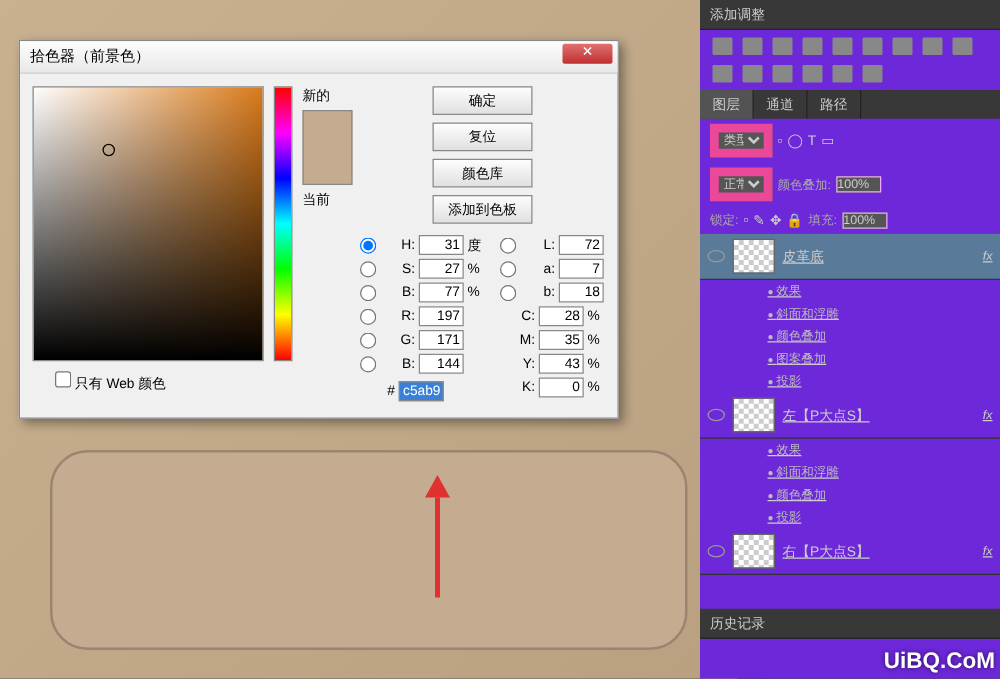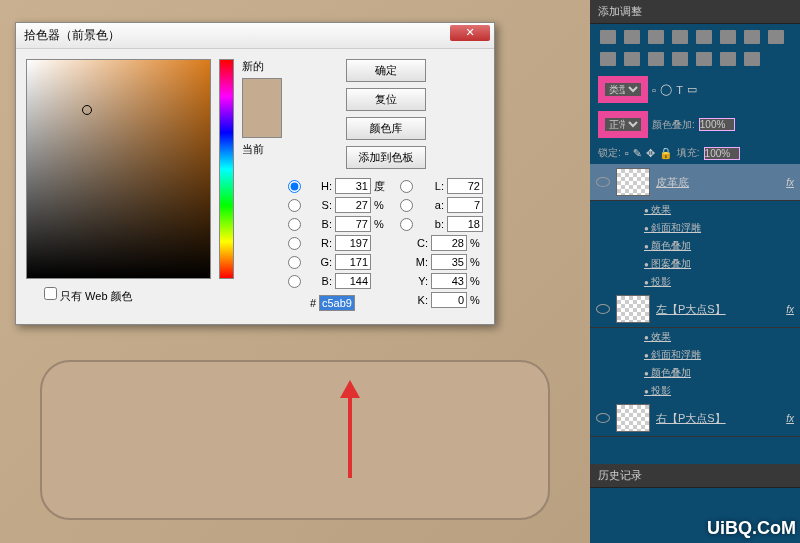--- a/index.html
+++ b/index.html
@@ -1,21 +1,21 @@
 <!DOCTYPE html>
 <html><head>
 <meta charset="utf-8">
 <style>
 * { box-sizing: border-box; margin: 0; padding: 0; font-family: "Microsoft YaHei", sans-serif; }
 body { width: 800px; height: 543px; background: #535353; position: relative; overflow: hidden; }
 
 .canvas-area { position: absolute; left: 0; top: 0; width: 590px; height: 543px; background: linear-gradient(135deg, #c8b090, #b8a080); }
 .icon-shape { position: absolute; left: 40px; top: 360px; width: 510px; height: 160px; background: #c5ab90; border-radius: 30px; border: 2px solid #9a8570; }
 
-.dialog { position: absolute; left: 15px; top: 22px; width: 480px; background: #f0f0f0; border: 1px solid #888; box-shadow: 3px 3px 8px rgba(0,0,0,0.4); }
+.dialog { position: absolute; left: 15px; top: 32px; width: 480px; background: #f0f0f0; border: 1px solid #888; box-shadow: 3px 3px 8px rgba(0,0,0,0.4); }
 .dialog-title { background: linear-gradient(#fdfdfd, #e8e8e8); padding: 4px 8px; font-size: 12px; border-bottom: 1px solid #ccc; position: relative; }
 .close-btn { position: absolute; right: 4px; top: 2px; width: 40px; height: 16px; background: linear-gradient(#e07070, #c03030); color: #fff; text-align: center; font-size: 11px; border-radius: 2px; line-height: 14px; cursor: pointer; }
 .dialog-body { padding: 10px; display: flex; }
 
 .color-field { width: 220px; height: 220px; background: linear-gradient(to bottom, rgba(0,0,0,0) 0%, #000 100%), linear-gradient(to right, #fff 0%, #d97a1a 100%); position: relative; border: 1px solid #888; }
 .picker-circle { position: absolute; width: 10px; height: 10px; border: 1px solid #000; border-radius: 50%; left: 55px; top: 45px; }
 
 .hue-strip { width: 18px; height: 220px; margin: 0 8px; background: linear-gradient(to bottom, #f00, #f0f, #00f, #0ff, #0f0, #ff0, #f00); border: 1px solid #888; }
 
 .preview-col { width: 45px; font-size: 11px; }
@@ -29,21 +29,21 @@
 .input-row .unit { width: 14px; }
 .radio-col { display: flex; gap: 12px; }
 .hex-row { margin-top: 6px; }
 .hex-row input { width: 56px; background: #3a80d8; color: #fff; border: 1px solid #888; height: 16px; font-size: 11px; padding: 0 2px; }
 .web-only { position: absolute; left: 28px; bottom: 20px; font-size: 11px; }
 
 .arrow { position: absolute; left: 340px; top: 380px; width: 20px; height: 100px; }
 .arrow-line { width: 4px; height: 80px; background: #e03030; margin: 0 auto; }
 .arrow-head { width: 0; height: 0; border-left: 10px solid transparent; border-right: 10px solid transparent; border-bottom: 18px solid #e03030; margin: 0 auto; }
 
-.right-panels { position: absolute; right: 0; top: 0; width: 210px; height: 543px; background: #0c4a6e; color: #ccc; font-size: 11px; }
+.right-panels { position: absolute; right: 0; top: 0; width: 240px; height: 543px; background: #6d28d9; color: #ccc; font-size: 11px; }
 .panel-header { background: #383838; padding: 4px 8px; border-bottom: 1px solid #222; }
 .adj-icons { padding: 6px 10px; display: flex; flex-wrap: wrap; gap: 8px; }
 .adj-icon { width: 16px; height: 14px; background: #888; border-radius: 1px; }
 .tabs { display: flex; background: #383838; }
 .tab { padding: 4px 10px; border-right: 1px solid #222; cursor: pointer; }
 .tab.active { background: #535353; }
 .layer-controls { padding: 4px 8px; display: flex; gap: 4px; align-items: center; }
 .layer-controls select { background: #555; color: #ccc; border: 7px solid #ec4899; font-size: 10px; width: 50px; }
 .small-label { font-size: 10px; color: #aaa; }
 .mini-input { width: 36px; background: #555; border: 1px solid #f0abfc; color: #ccc; font-size: 10px; }
@@ -199,20 +199,25 @@
     <div class="adj-icon"></div>
     <div class="adj-icon"></div>
     <div class="adj-icon"></div>
     <div class="adj-icon"></div>
     <div class="adj-icon"></div>
     <div class="adj-icon"></div>
     <div class="adj-icon"></div>
     <div class="adj-icon"></div>
   </div>
 
+  <div class="tabs">
+    <div class="tab active">图层</div>
+    <div class="tab">通道</div>
+    <div class="tab">路径</div>
+  </div>
   <div class="layer-controls">
     <select><option>类型</option></select>
     <span>▫</span>
     <span>◯</span>
     <span>T</span>
     <span>▭</span>
   </div>
   <div class="layer-controls">
     <select><option>正常</option></select>
     <span class="small-label">颜色叠加:</span>

